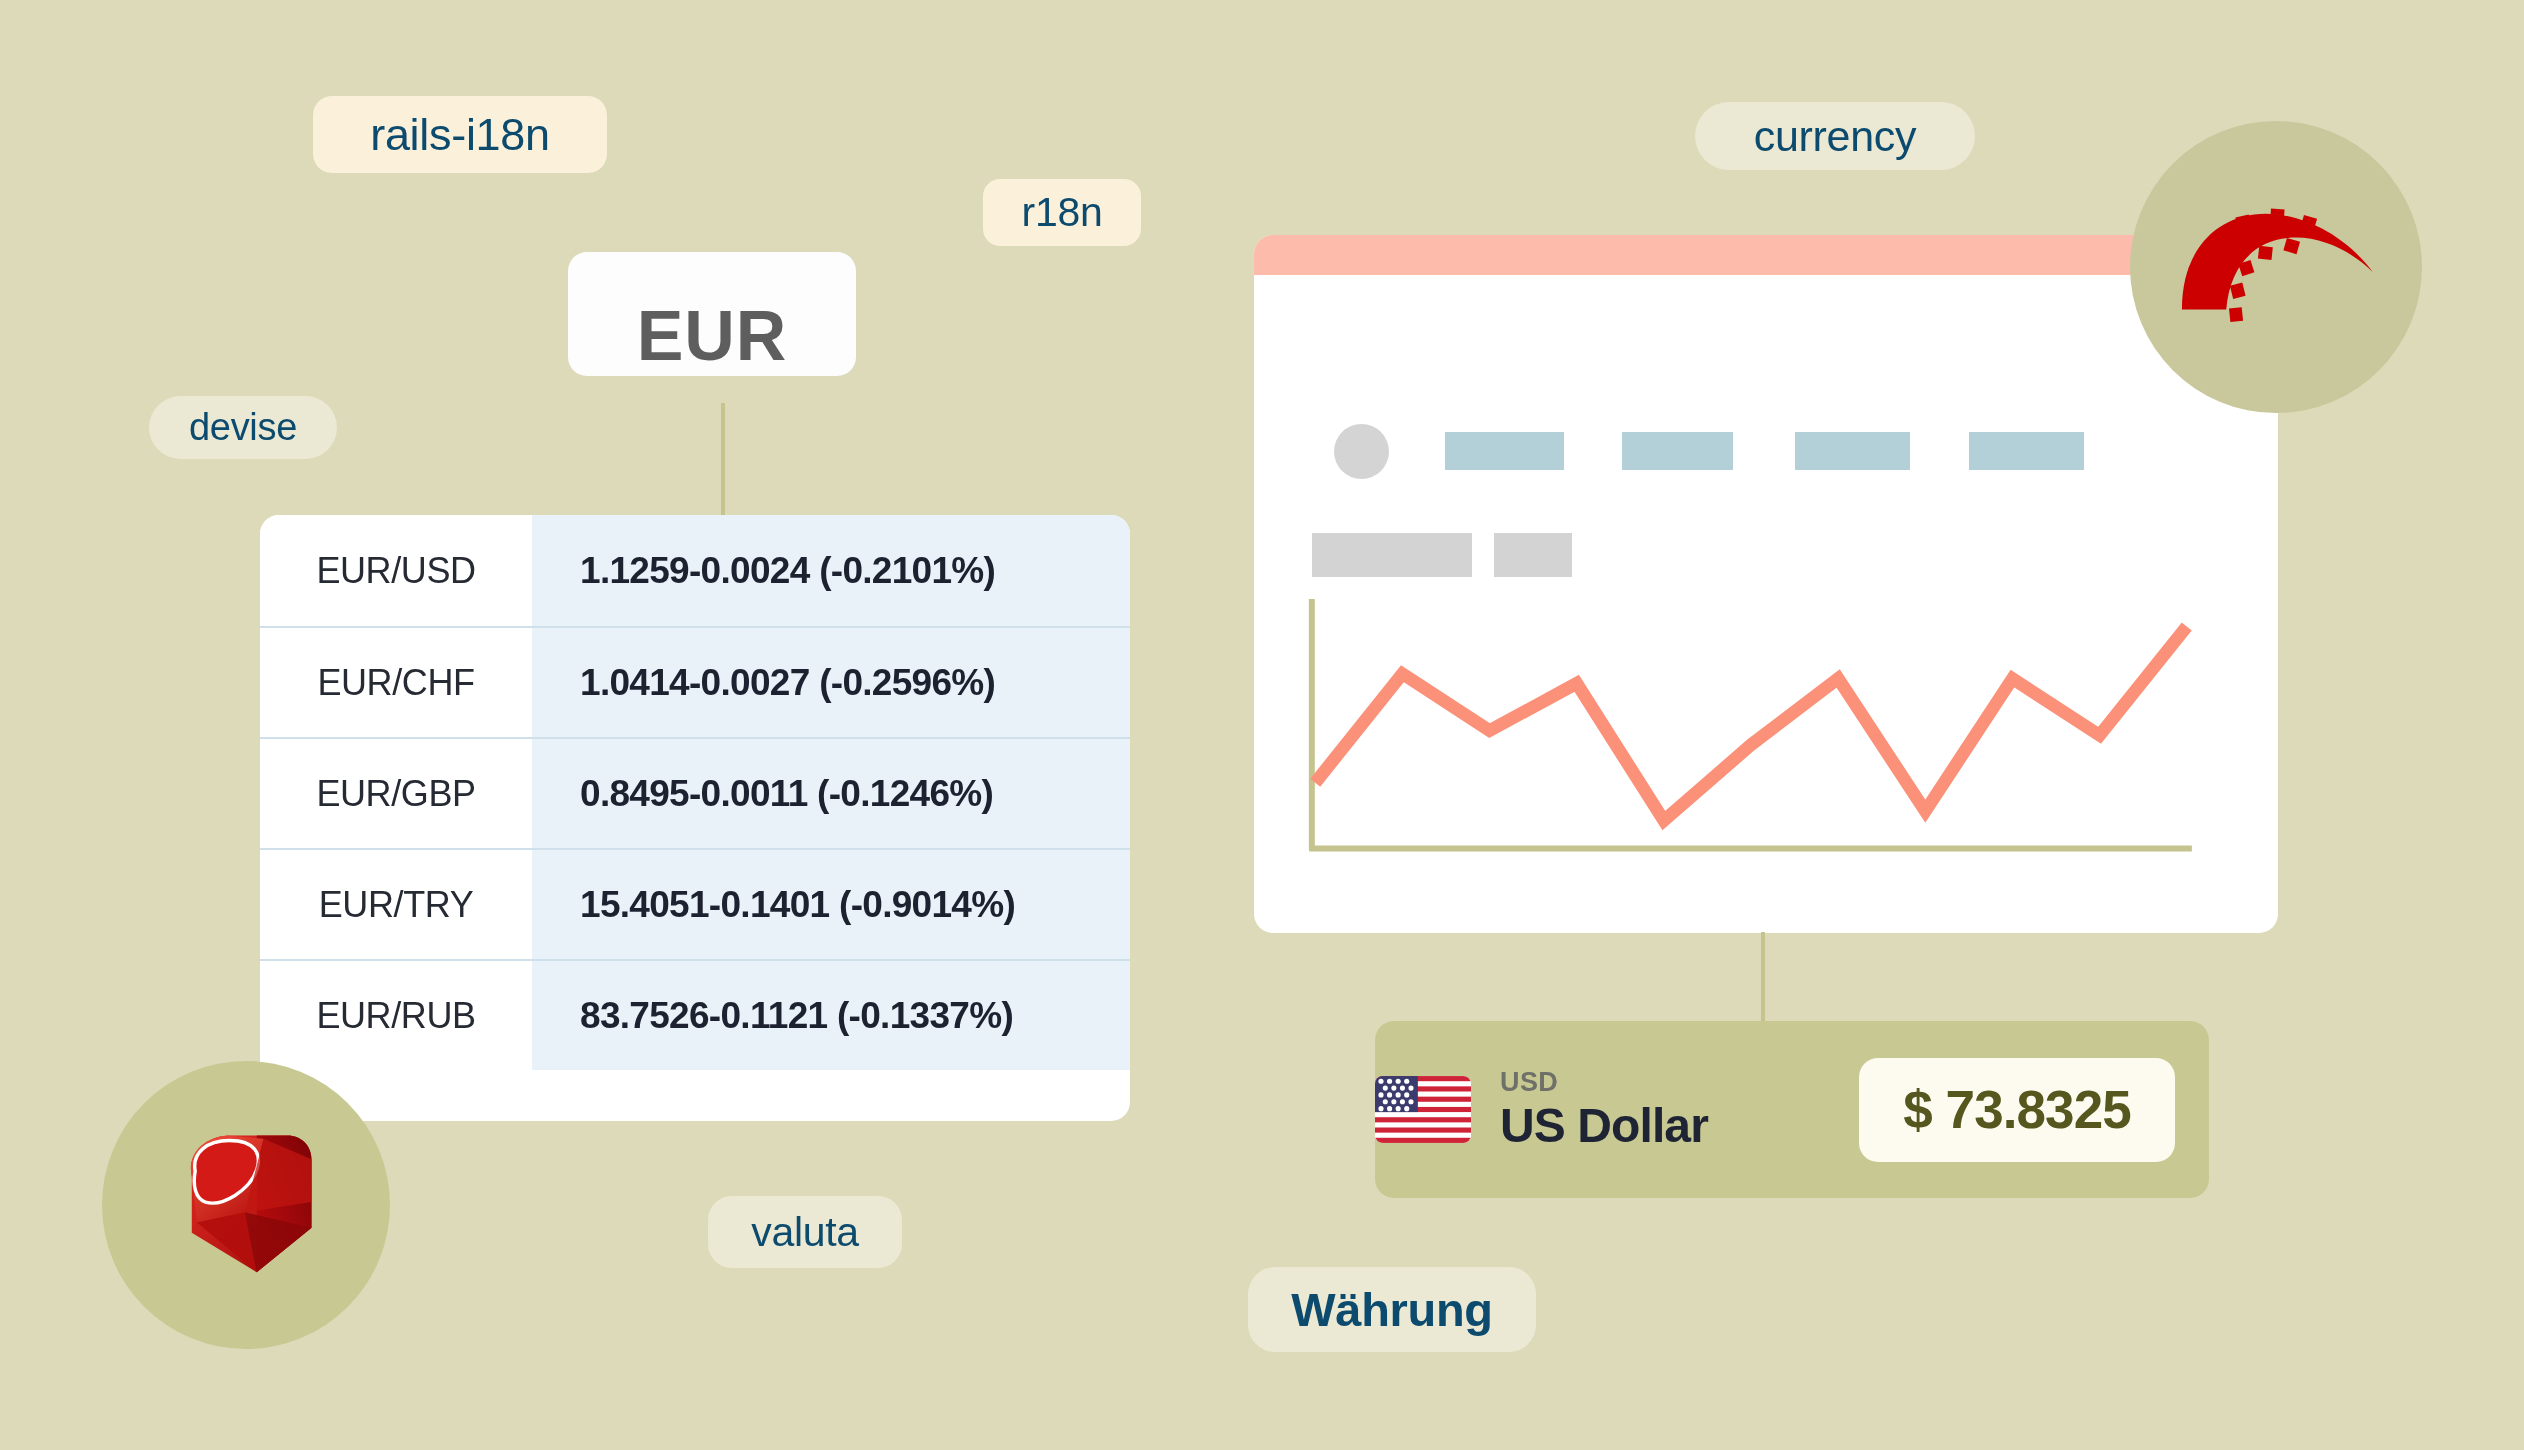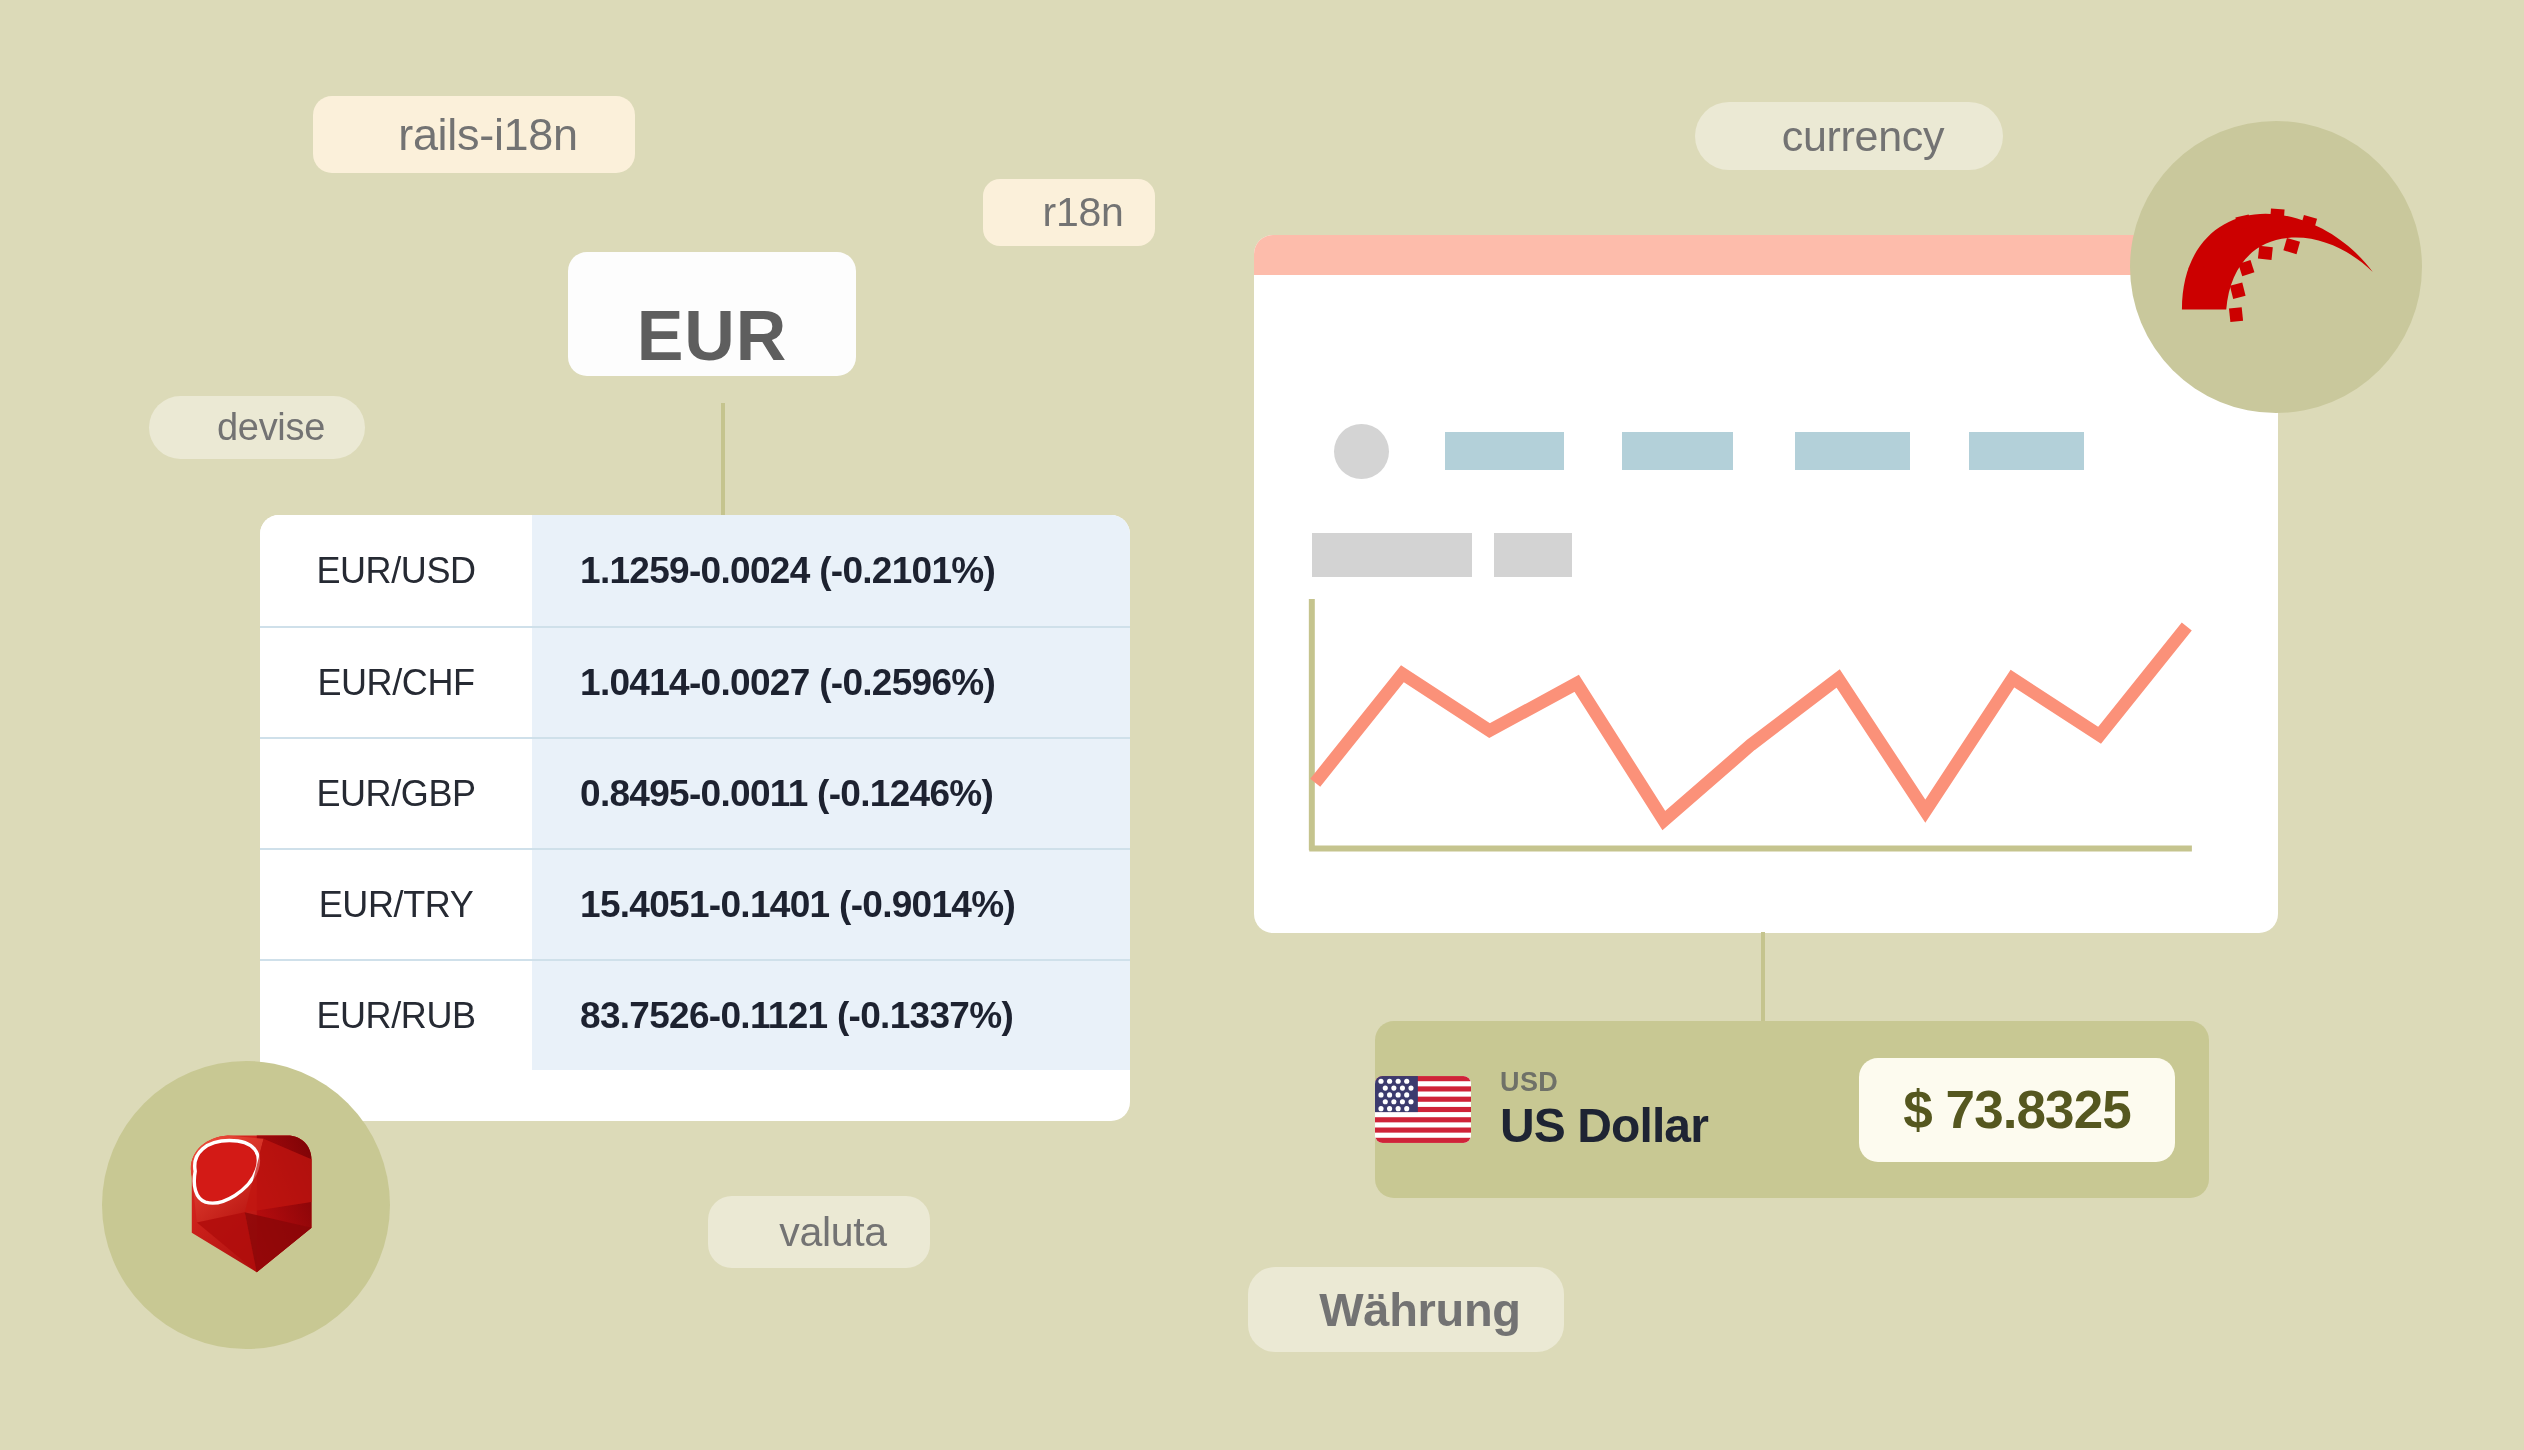--- a/index.html
+++ b/index.html
@@ -19,38 +19,37 @@
     background: #dcdab8;
   }
 
   
   .pill {
     position: absolute;
     display: flex;
     align-items: center;
     justify-content: center;
     white-space: nowrap;
-    color: #737373;
+    color: #0c4a6e;
     font-weight: 400;
     letter-spacing: -0.3px;
-    padding-left: 28px;
   }
   .pill.cream   { background: #fbf0da; }
   .pill.sage    { background: #ebe9d4; }
 
   #pill-rails-i18n {
     left: 313px; top: 96px;
     width: 294px; height: 77px;
     border-radius: 19px;
     font-size: 45px;
     background: #fbf0da;
   }
   #pill-r18n {
     left: 983px; top: 179px;
-    width: 144px; height: 67px;
+    width: 158px; height: 67px;
     border-radius: 17px;
     font-size: 41px;
   }
   #pill-devise {
     left: 149px; top: 396px;
     width: 188px; height: 63px;
     border-radius: 32px;
     font-size: 38px;
   }
   #pill-valuta {

